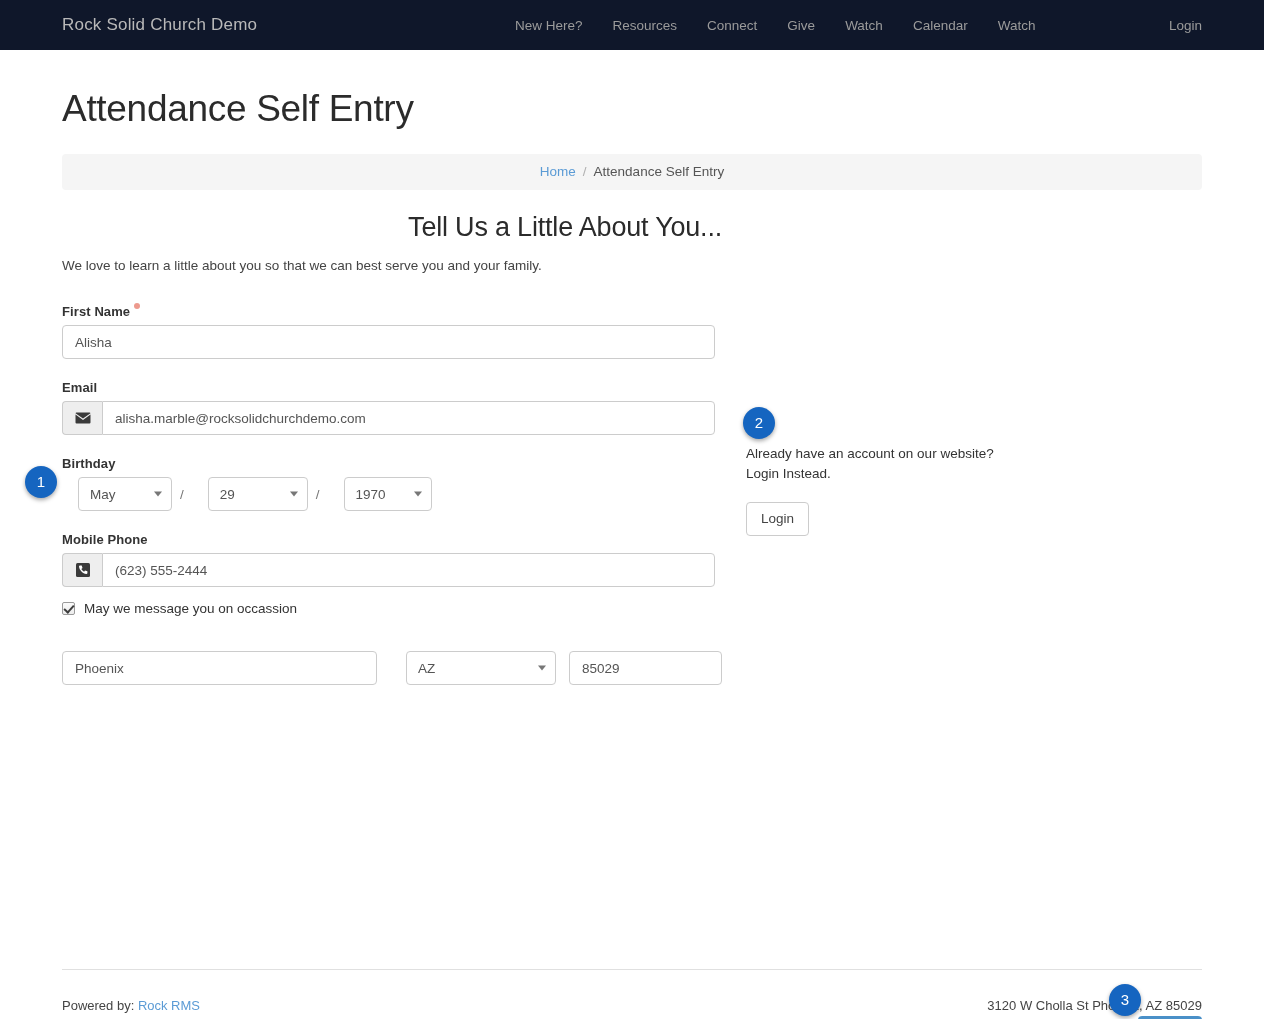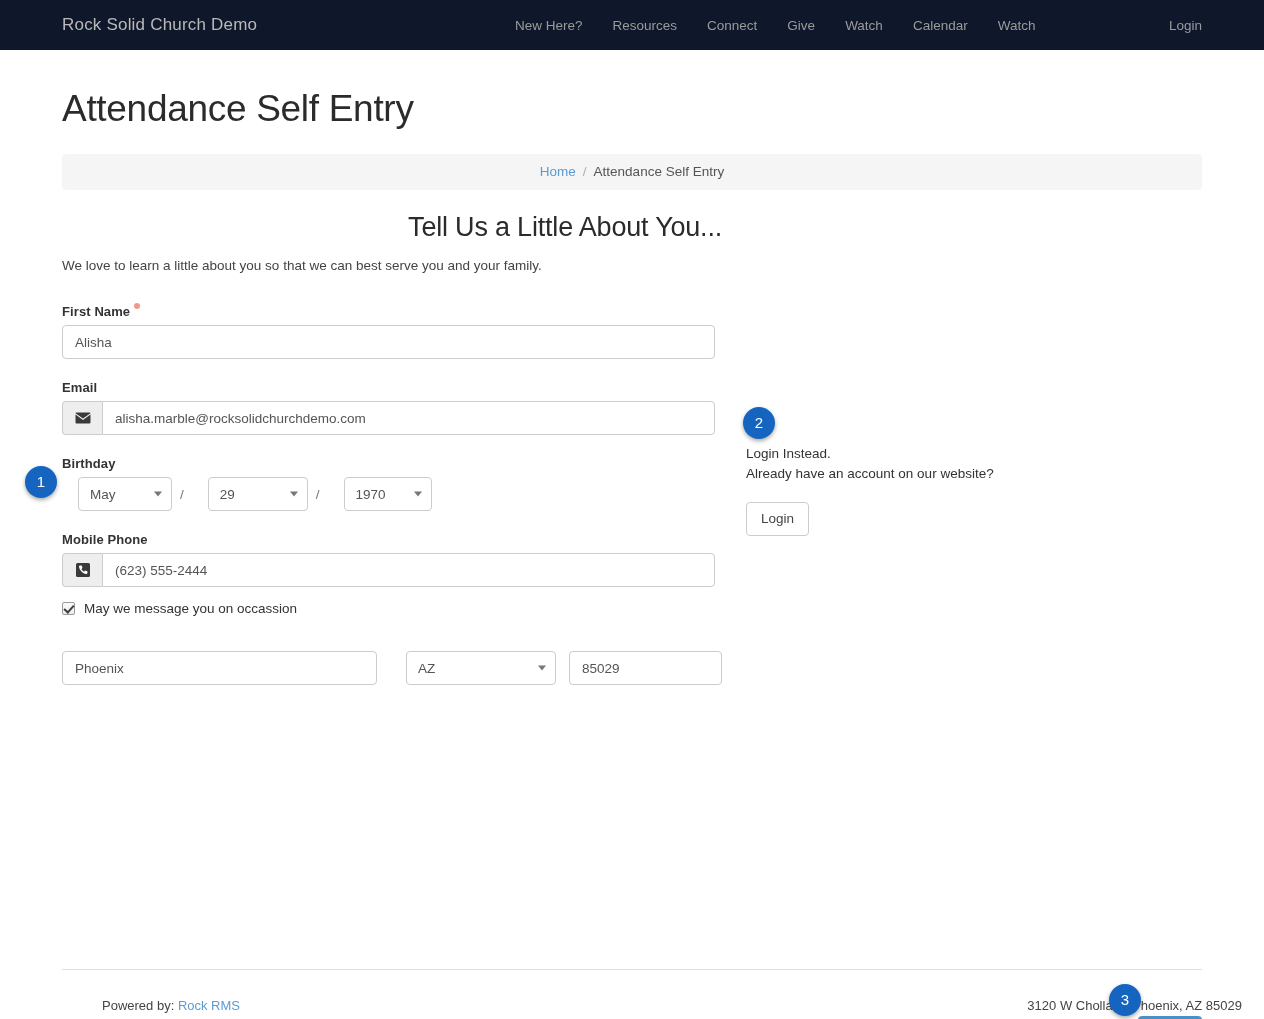--- a/index.html
+++ b/index.html
@@ -198,21 +198,21 @@
 
   
   .footer-rule {
     position: absolute; left: 62px; top: 919px;
     width: 1140px; border-top: 1px solid #e0e0e0;
   }
   .footer {
     position: absolute; left: 62px; top: 948px;
     width: 1140px;
     display: flex; justify-content: space-between; align-items: baseline;
-    font-size: 13px; color: #444; margin-left: 40px;
+    font-size: 13px; color: #444;
   }
   .footer a { color: #5b9bd5; text-decoration: none; }
 </style>
 </head>
 <body>
 
 <div class="navbar">
   <a class="brand" href="#">Rock Solid Church Demo</a>
 
   <nav class="nav-links">
@@ -325,22 +325,22 @@
               </select>
               <span class="sel-caret"></span>
             </span>
             <input class="ctl addr-zip" type="text" value="85029" placeholder="Zip" style="">
           </div>
         </div>
       </div>
 
       <div class="col-right">
         <div style="height:232px;"></div>
+        <p class="login-text">Already have an account on our website?</p>
         <p class="login-text">Login Instead.</p>
-        <p class="login-text">Already have an account on our website?</p>
         <button class="btn-login">Login</button>
       </div>
 
       <button class="btn-next">Next</button>
 
     </div>
   </div>
 
   <div class="footer-rule"></div>
   <div class="footer">

